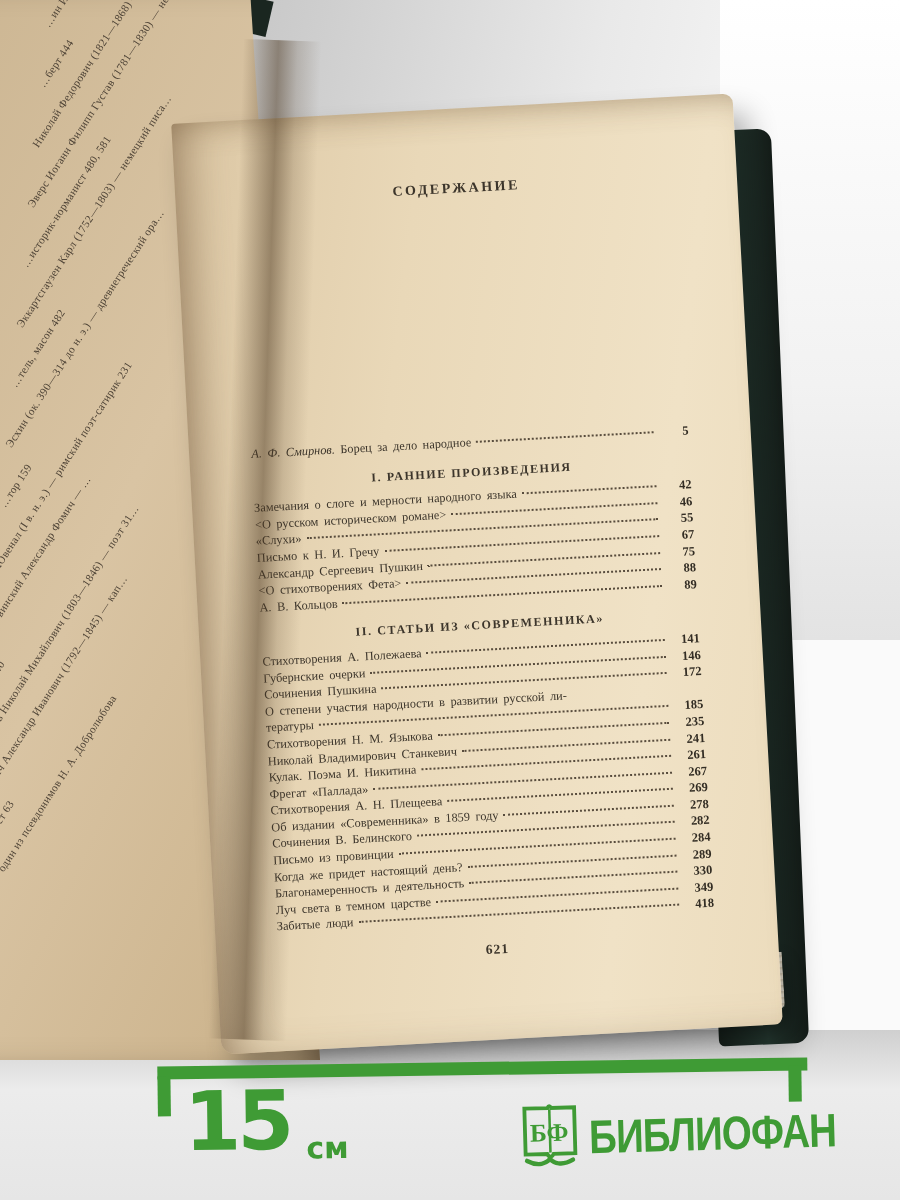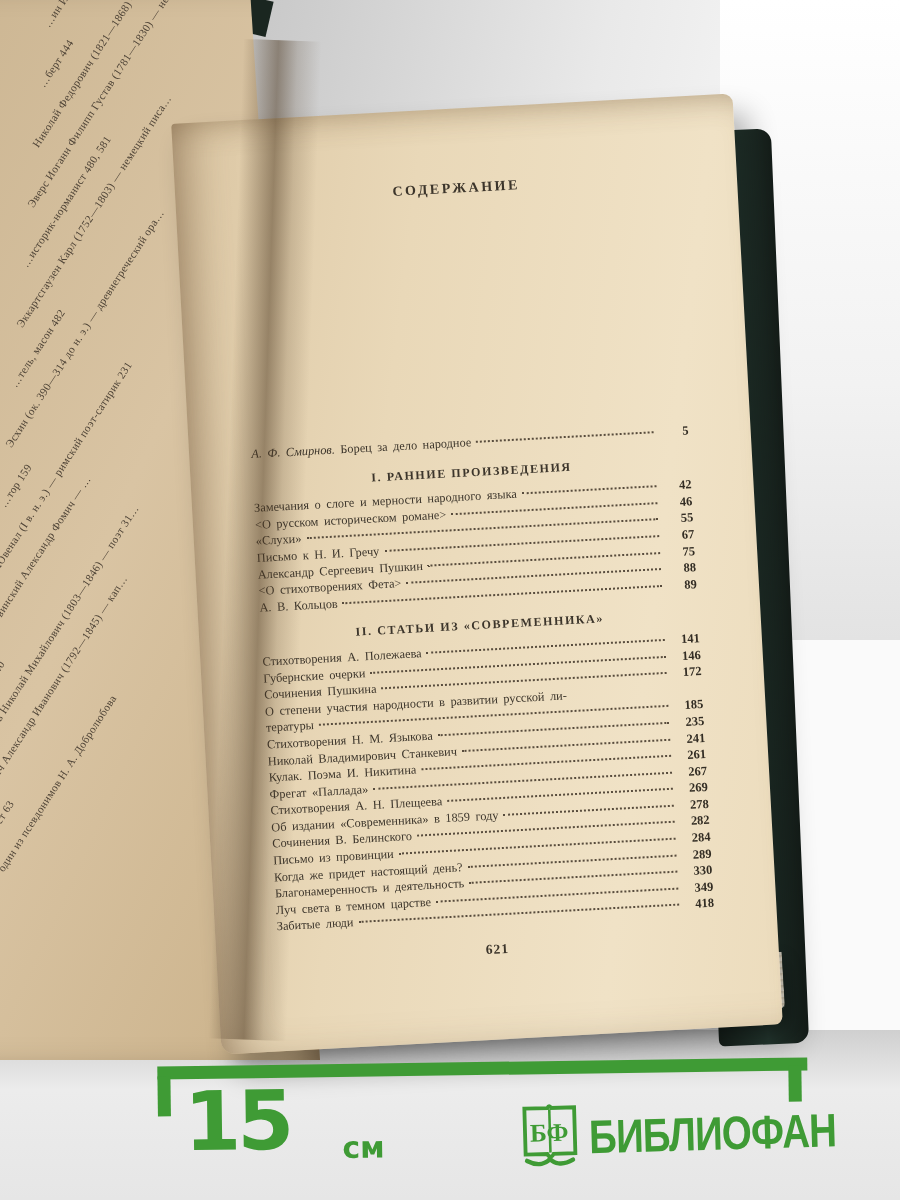--- a/index.html
+++ b/index.html
@@ -51,21 +51,21 @@
          margin:13px 0 8px 0;white-space:nowrap;}
   .folio{text-align:center;font-size:13.5px;font-weight:bold;margin-top:18px;letter-spacing:1px;}
 
   
   .ruler{position:absolute;left:158px;top:1062px;width:650px;height:110px;transform:rotate(-.8deg);z-index:8;}
   .ruler .bar{position:absolute;left:0;top:0;width:100%;height:13px;}
   .ruler .capL{position:absolute;left:0;top:10px;width:13px;height:40px;}
   .ruler .capR{position:absolute;right:6px;top:8px;width:13px;height:36px;}
   .ruler .num{position:absolute;left:26px;top:12px;font-family:"DejaVu Sans",sans-serif;font-weight:bold;
          font-size:82px;line-height:88px;letter-spacing:-4px;}
-  .ruler .unit{position:absolute;left:148px;top:66px;font-family:"DejaVu Sans",sans-serif;font-weight:bold;font-size:30px;margin-left:36px;}
+  .ruler .unit{position:absolute;left:148px;top:66px;font-family:"DejaVu Sans",sans-serif;font-weight:bold;font-size:30px;}
   .logo{position:absolute;left:520px;top:1078px;width:370px;height:110px;transform:rotate(-1.6deg);z-index:8;
          display:flex;align-items:center;gap:10px;}
   .logo-text{font-family:"Liberation Sans",sans-serif;font-weight:bold;font-size:47px;letter-spacing:-1px;
          transform:scaleX(.82);transform-origin:left center;white-space:nowrap;}
 </style>
 </head>
 <body>
 
 <div class="photo">
   <div class="bg-topright"></div>

